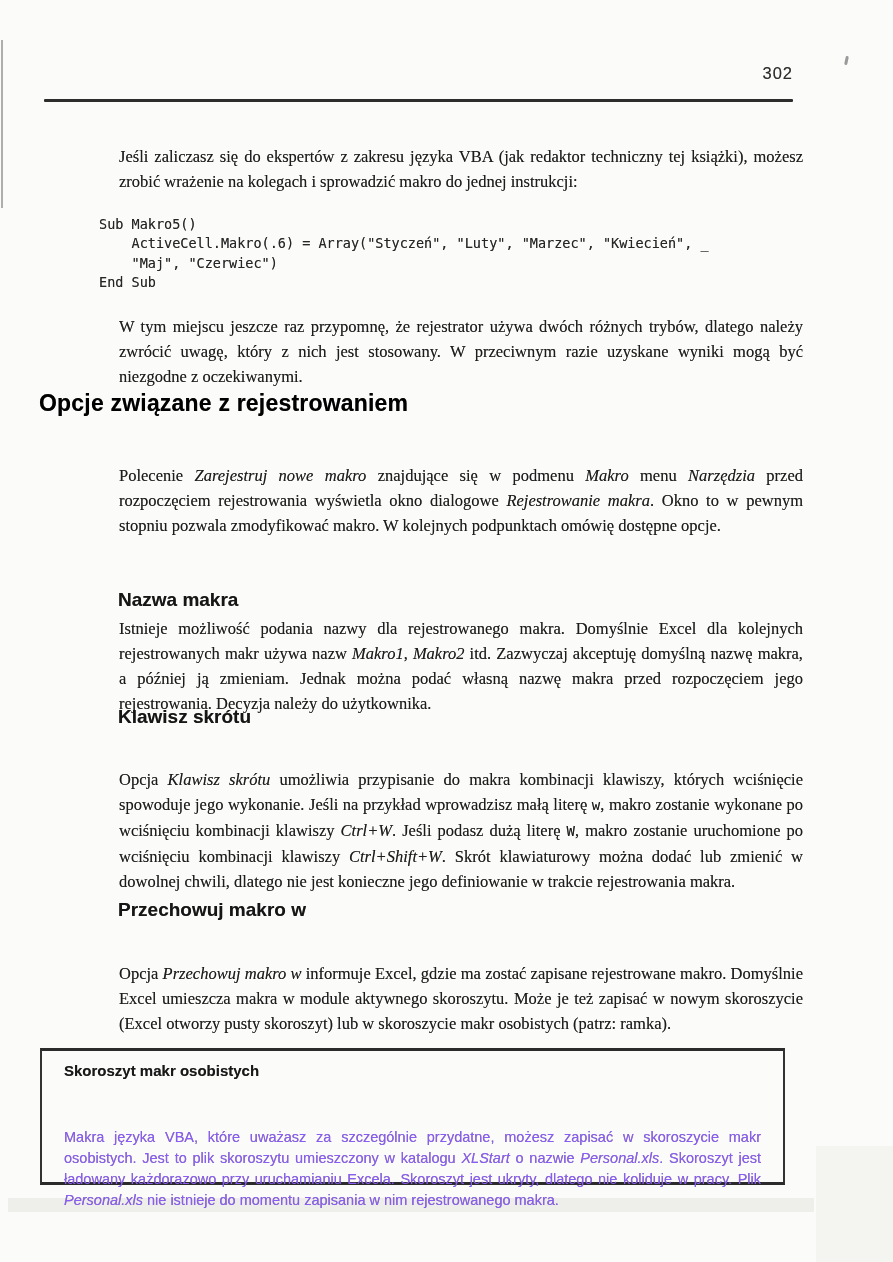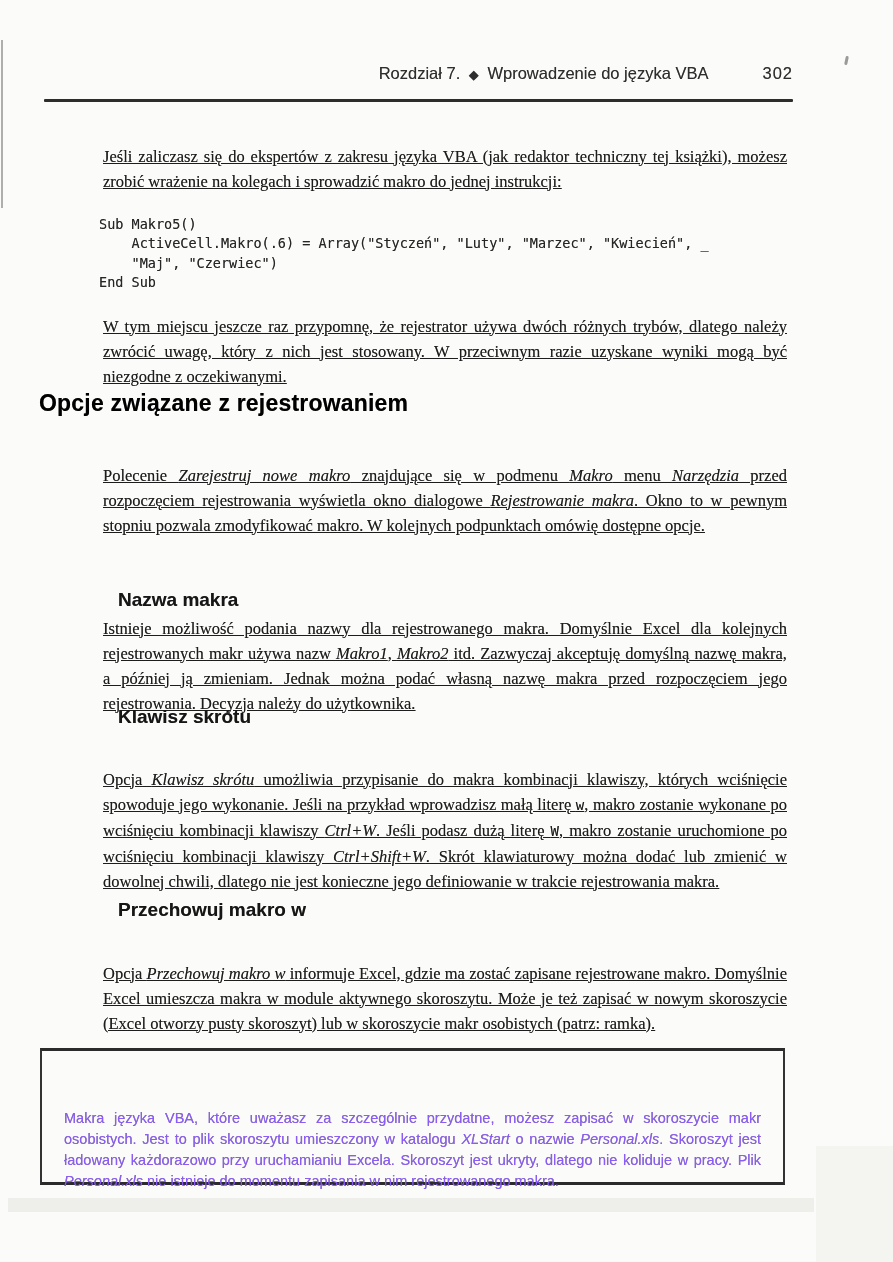--- a/index.html
+++ b/index.html
@@ -23,24 +23,23 @@
     font-family:"Liberation Sans", sans-serif;font-size:16.5px;color:#2e2e2e;
     text-shadow:0 0 .5px rgba(40,40,40,.5);
   }
   .runhead .title-group{white-space:nowrap;}
   .runhead .pageno{margin-left:54px;letter-spacing:1px;}
   .runhead .diamond{font-size:13px;padding:0 4px;}
   .head-rule{position:absolute;left:44px;top:99px;width:749px;height:3px;background:#2d2d2d;border-radius:1px;}
 
   
   .para{
-    position:absolute;width:684px;left:103px;
+    position:absolute;width:684px;left:119px;
     font-size:16.5px;line-height:25px;text-align:justify;
     text-shadow:0 0 .5px rgba(25,25,25,.55);
-    text-decoration:underline;
   }
   .it{font-style:italic;}
   .mono{font-family:"DejaVu Sans Mono", monospace;font-size:.85em;}
 
   .codeblock{
     position:absolute;left:99px;top:201px;width:704px;
     font-family:"DejaVu Sans Mono", monospace;
     font-size:13.5px;line-height:19.5px;color:#262626;
     white-space:pre;text-shadow:0 0 .4px rgba(30,30,30,.5);
   }
@@ -83,25 +82,20 @@
 </head>
 <body>
 
 <div class="scan-edge-line"></div>
 <div class="scan-speck-1"></div>
 <div class="scan-speck-2"></div>
 <div class="scan-bottom-band"></div>
 <div class="scan-corner-shade"></div>
 
 <div class="runhead">
-  <span class="title-group">
-    <span>Rozdział 7.</span>
-    <span class="diamond">◆</span>
-    <span>Wprowadzenie do języka VBA</span>
-  </span>
   <span class="pageno">302</span>
 </div>
 <div class="head-rule"></div>
 
 <p class="para" id="p-intro"><span>Jeśli zaliczasz się do ekspertów z zakresu języka VBA (jak redaktor techniczny tej książki), możesz zrobić wrażenie na kolegach i sprowadzić makro do jednej instrukcji:</span></p>
 
 <pre class="codeblock">Sub Makro5()
     ActiveCell.Makro(.6) = Array("Styczeń", "Luty", "Marzec", "Kwiecień", _
     "Maj", "Czerwiec")
 End Sub</pre>
@@ -114,14 +108,15 @@
 <h2 class="h-sub" id="sub1-title">Nazwa makra</h2>
 <p class="para" id="p-sub1"><span>Istnieje możliwość podania nazwy dla rejestrowanego makra. Domyślnie Excel dla kolejnych rejestrowanych makr używa nazw </span><span class="it">Makro1</span><span>, </span><span class="it">Makro2</span><span> itd. Zazwyczaj akceptuję domyślną nazwę makra, a później ją zmieniam. Jednak można podać własną nazwę makra przed rozpoczęciem jego rejestrowania. Decyzja należy do użytkownika.</span></p>
 
 <h2 class="h-sub" id="sub2-title">Klawisz skrótu</h2>
 <p class="para" id="p-sub2"><span>Opcja </span><span class="it">Klawisz skrótu</span><span> umożliwia przypisanie do makra kombinacji klawiszy, których wciśnięcie spowoduje jego wykonanie. Jeśli na przykład wprowadzisz małą literę </span><span class="mono">w</span><span>, makro zostanie wykonane po wciśnięciu kombinacji klawiszy </span><span class="it">Ctrl+W</span><span>. Jeśli podasz dużą literę </span><span class="mono">W</span><span>, makro zostanie uruchomione po wciśnięciu kombinacji klawiszy </span><span class="it">Ctrl+Shift+W</span><span>. Skrót klawiaturowy można dodać lub zmienić w dowolnej chwili, dlatego nie jest konieczne jego definiowanie w trakcie rejestrowania makra.</span></p>
 
 <h2 class="h-sub" id="sub3-title">Przechowuj makro w</h2>
 <p class="para" id="p-sub3"><span>Opcja </span><span class="it">Przechowuj makro w</span><span> informuje Excel, gdzie ma zostać zapisane rejestrowane makro. Domyślnie Excel umieszcza makra w module aktywnego skoroszytu. Może je też zapisać w nowym skoroszycie (Excel otworzy pusty skoroszyt) lub w skoroszycie makr osobistych (patrz: ramka).</span></p>
 
 <div class="sidebar-box">
+  <h3>Skoroszyt makr osobistych</h3>
   <div class="boxtext"><span>Makra języka VBA, które uważasz za szczególnie przydatne, możesz zapisać w skoroszycie makr osobistych. Jest to plik skoroszytu umieszczony w katalogu </span><span class="it">XLStart</span><span> o nazwie </span><span class="it">Personal.xls</span><span>. Skoroszyt jest ładowany każdorazowo przy uruchamianiu Excela. Skoroszyt jest ukryty, dlatego nie koliduje w pracy. Plik </span><span class="it">Personal.xls</span><span> nie istnieje do momentu zapisania w nim rejestrowanego makra.</span></div>
 </div>
 
 </body></html>

